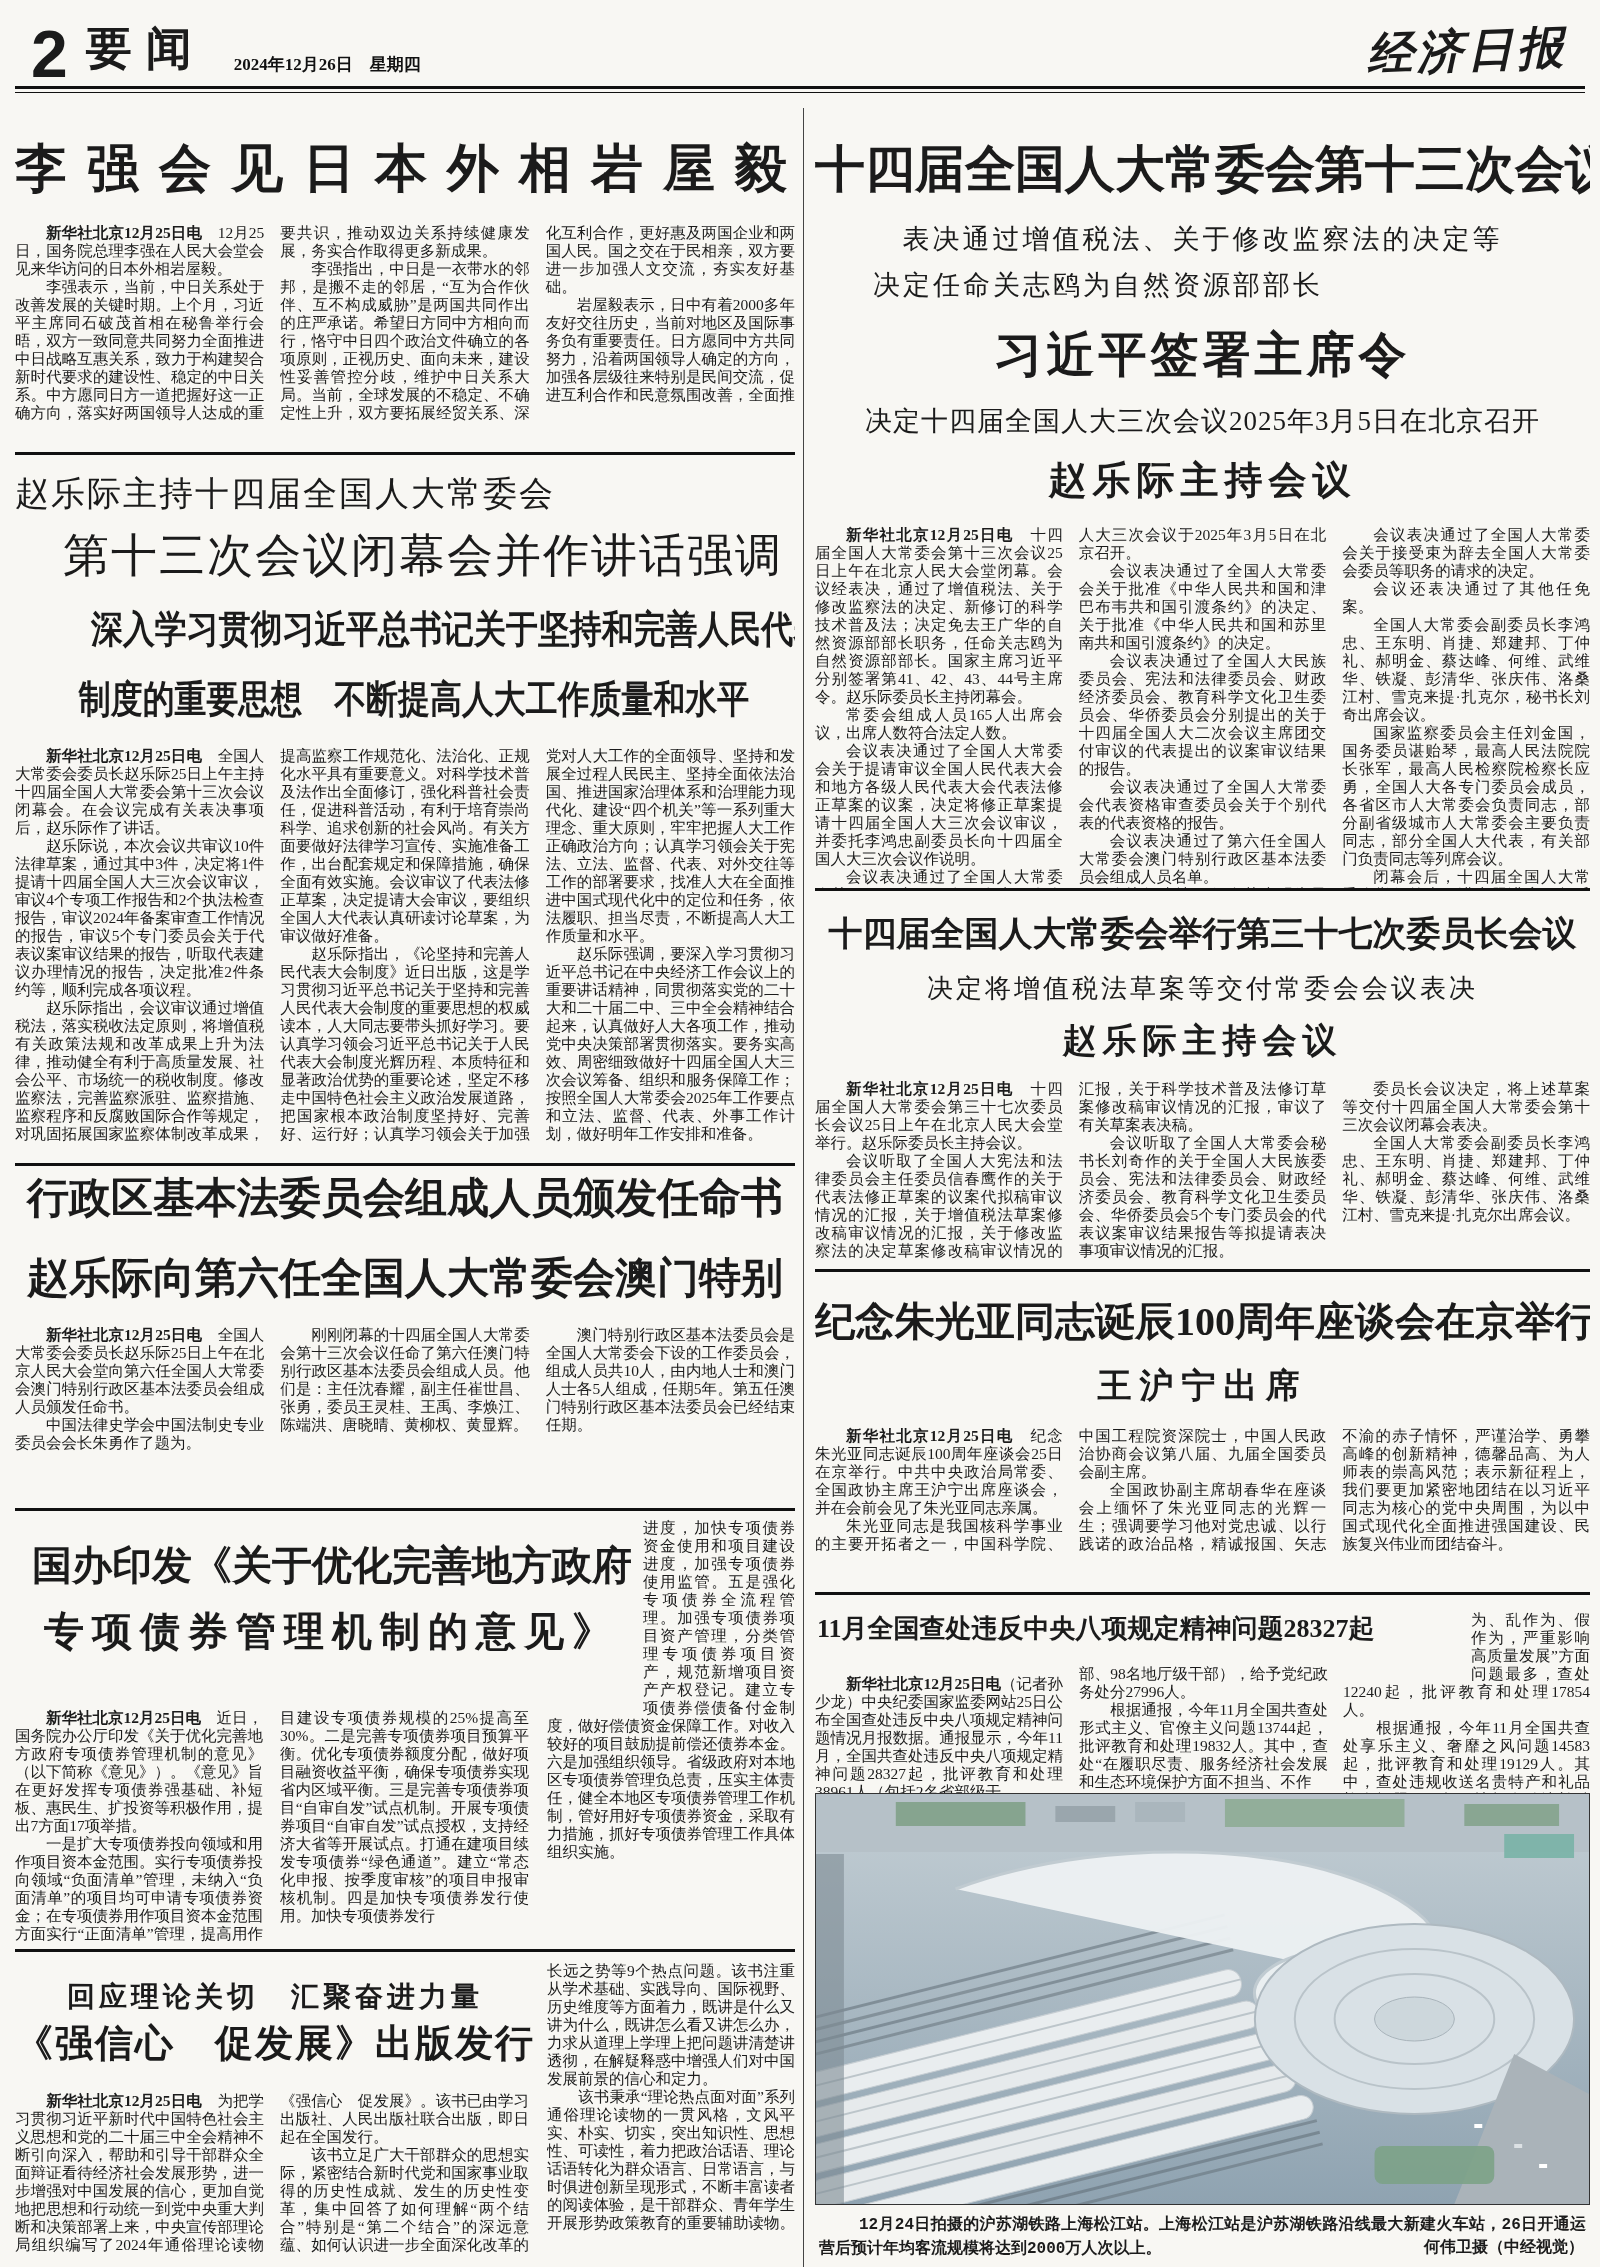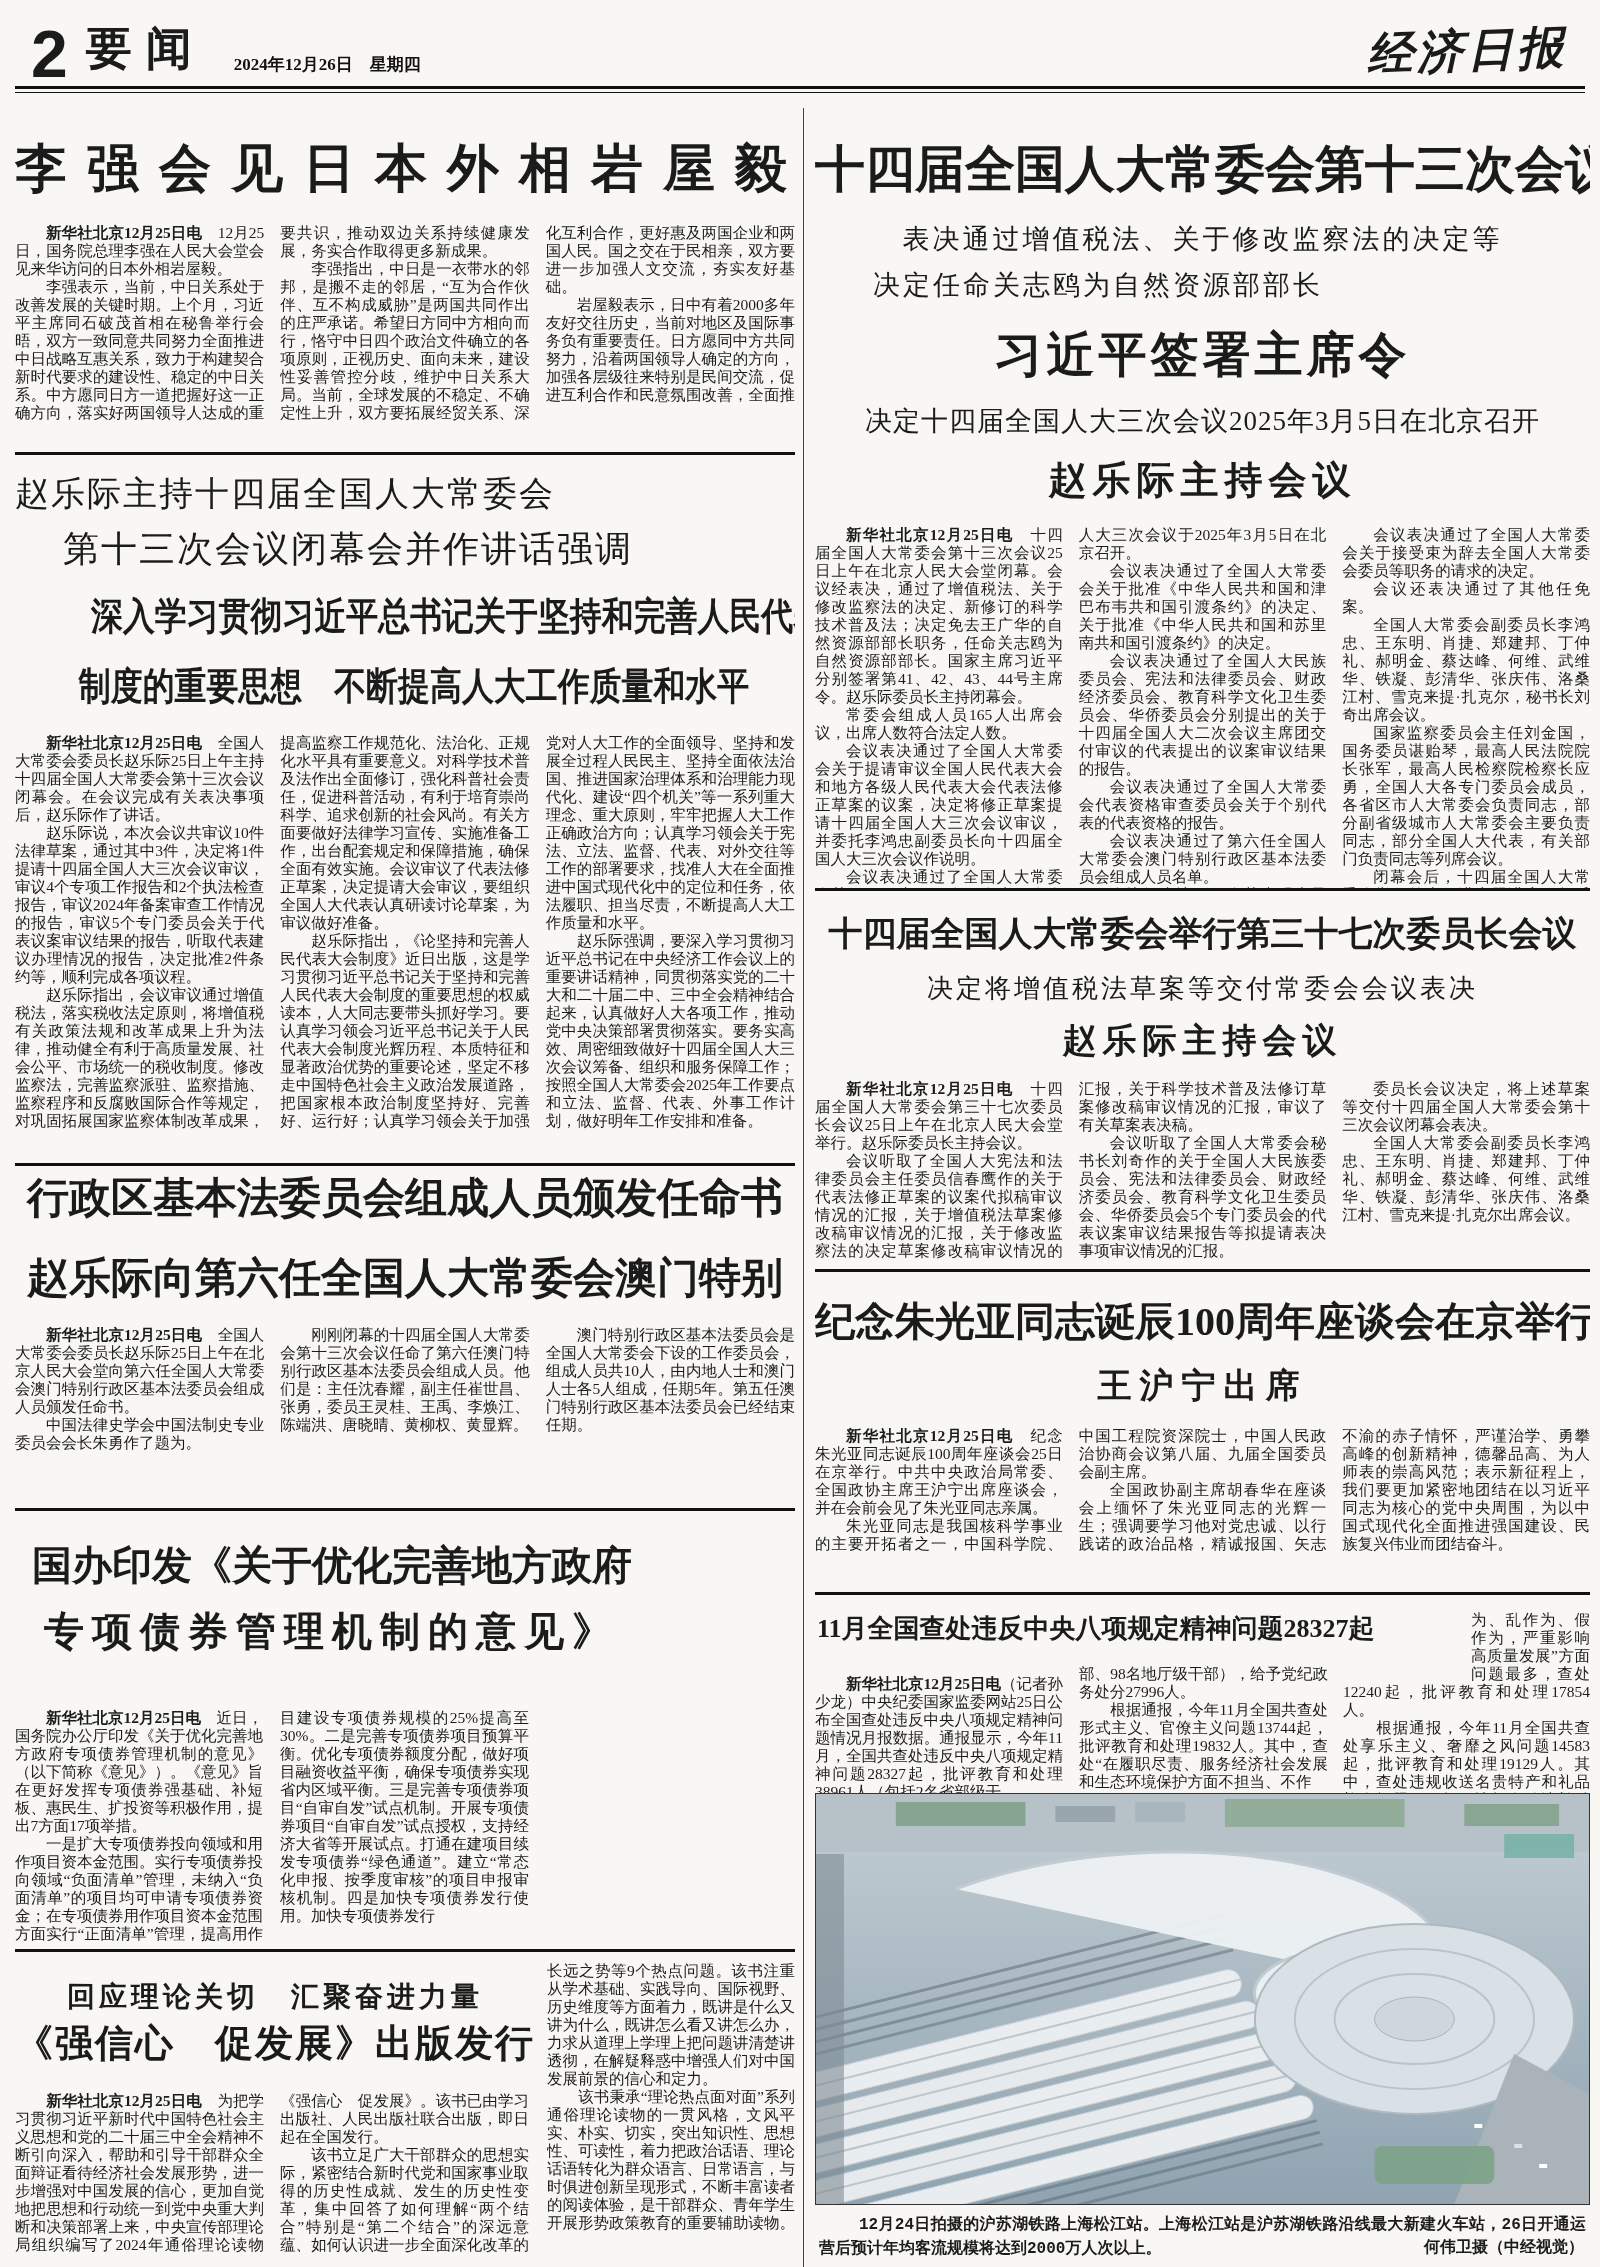--- a/index.html
+++ b/index.html
@@ -27,21 +27,21 @@
   .agency{font-weight:bold;}
   .frag{position:absolute;white-space:pre-wrap;text-align:justify;font-size:15.5px;line-height:18px;overflow:hidden;}
   .cond{transform:scaleX(.84);transform-origin:50% 50%;white-space:nowrap;}
   .sans{font-family:"Liberation Sans","DejaVu Sans",sans-serif;}
   
   .s1{height:342px;}
   .h-xl{font-weight:bold;font-size:52px;letter-spacing:20px;text-align:center;padding:24px 0 20px;white-space:nowrap;}
   .s1 .b3{height:206px;}
   .s2{height:708px;}
   .kick1{font-size:34px;text-align:left;margin-top:16px;letter-spacing:2px;}
-  .kick2{font-size:36px;text-align:left;padding-left:48px;margin-top:8px;letter-spacing:2px;}
+  .kick2{font-size:46px;text-align:left;padding-left:48px;margin-top:8px;letter-spacing:2px;}
   .bighead{font-weight:bold;font-size:38px;text-align:center;line-height:56px;margin-top:14px;}
   .s2 .b3{height:428px;margin-top:20px;}
   .s3{height:342px;}
   .h-lg{font-weight:bold;font-size:42px;text-align:center;line-height:64px;margin-top:16px;}
   .s3 .b3{height:156px;margin-top:16px;}
   .s4{height:438px;}
   .g-head{position:absolute;left:14px;top:22px;width:606px;text-align:center;font-weight:bold;font-size:40px;line-height:66px;}
   .g-ls{letter-spacing:8px;}
   .g-c1{left:0;top:198px;width:248px;height:234px;}
   .g-c2{left:265px;top:198px;width:249px;height:234px;}
@@ -138,20 +138,21 @@
     <div class="hrule"></div>
 
     <section class="s4">
       <div class="g-head">
         <div>国办印发《关于优化完善地方政府</div>
         <div class="g-ls">专项债券管理机制的意见》</div>
       </div>
       <div class="frag g-c1"><b class="agency">　　新华社北京12月25日电</b><span>　近日，国务院办公厅印发《关于优化完善地方政府专项债券管理机制的意见》（以下简称《意见》）。《意见》旨在更好发挥专项债券强基础、补短板、惠民生、扩投资等积极作用，提出7方面17项举措。
 　　一是扩大专项债券投向领域和用作项目资本金范围。实行专项债券投向领域“负面清单”管理，未纳入“负面清单”的项目均可申请专项债券资金；在专项债券用作项目资本金范围方面实行“正面清单”管理，提高用作项目资本金的比例，以省份为单位，可用作项目资本金的专项债券规模上限由该省份用于项</span></div>
       <div class="frag g-c2">目建设专项债券规模的25%提高至30%。二是完善专项债券项目预算平衡。优化专项债券额度分配，做好项目融资收益平衡，确保专项债券实现省内区域平衡。三是完善专项债券项目“自审自发”试点机制。开展专项债券项目“自审自发”试点授权，支持经济大省等开展试点。打通在建项目续发专项债券“绿色通道”。建立“常态化申报、按季度审核”的项目申报审核机制。四是加快专项债券发行使用。加快专项债券发行</div>
+      <div class="frag g-c3"><span class="g-sp"></span><span>进度，加快专项债券资金使用和项目建设进度，加强专项债券使用监管。五是强化专项债券全流程管理。加强专项债券项目资产管理，分类管理专项债券项目资产，规范新增项目资产产权登记。建立专项债券偿债备付金制度，做好偿债资金保障工作。对收入较好的项目鼓励提前偿还债券本金。六是加强组织领导。省级政府对本地区专项债券管理负总责，压实主体责任，健全本地区专项债券管理工作机制，管好用好专项债券资金，采取有力措施，抓好专项债券管理工作具体组织实施。</span></div>
     </section>
     <div class="hrule"></div>
 
     <section class="s5">
       <div class="q-kick sans">回应理论关切　汇聚奋进力量</div>
       <div class="q-head">《强信心　促发展》出版发行</div>
       <div class="q-body"><b class="agency">　　新华社北京12月25日电</b><span>　为把学习贯彻习近平新时代中国特色社会主义思想和党的二十届三中全会精神不断引向深入，帮助和引导干部群众全面辩证看待经济社会发展形势，进一步增强对中国发展的信心，更加自觉地把思想和行动统一到党中央重大判断和决策部署上来，中央宣传部理论局组织编写了2024年通俗理论读物《强信心　促发展》。该书已由学习出版社、人民出版社联合出版，即日起在全国发行。
 　　该书立足广大干部群众的思想实际，紧密结合新时代党和国家事业取得的历史性成就、发生的历史性变革，集中回答了如何理解“两个结合”特别是“第二个结合”的深远意蕴、如何认识进一步全面深化改革的重大意义和目标任务、如何看待中国经济的当下之形和</span></div>
       <div class="frag q-c3">长远之势等9个热点问题。该书注重从学术基础、实践导向、国际视野、历史维度等方面着力，既讲是什么又讲为什么，既讲怎么看又讲怎么办，力求从道理上学理上把问题讲清楚讲透彻，在解疑释惑中增强人们对中国发展前景的信心和定力。
 　　该书秉承“理论热点面对面”系列通俗理论读物的一贯风格，文风平实、朴实、切实，突出知识性、思想性、可读性，着力把政治话语、理论话语转化为群众语言、日常语言，与时俱进创新呈现形式，不断丰富读者的阅读体验，是干部群众、青年学生开展形势政策教育的重要辅助读物。</div>

